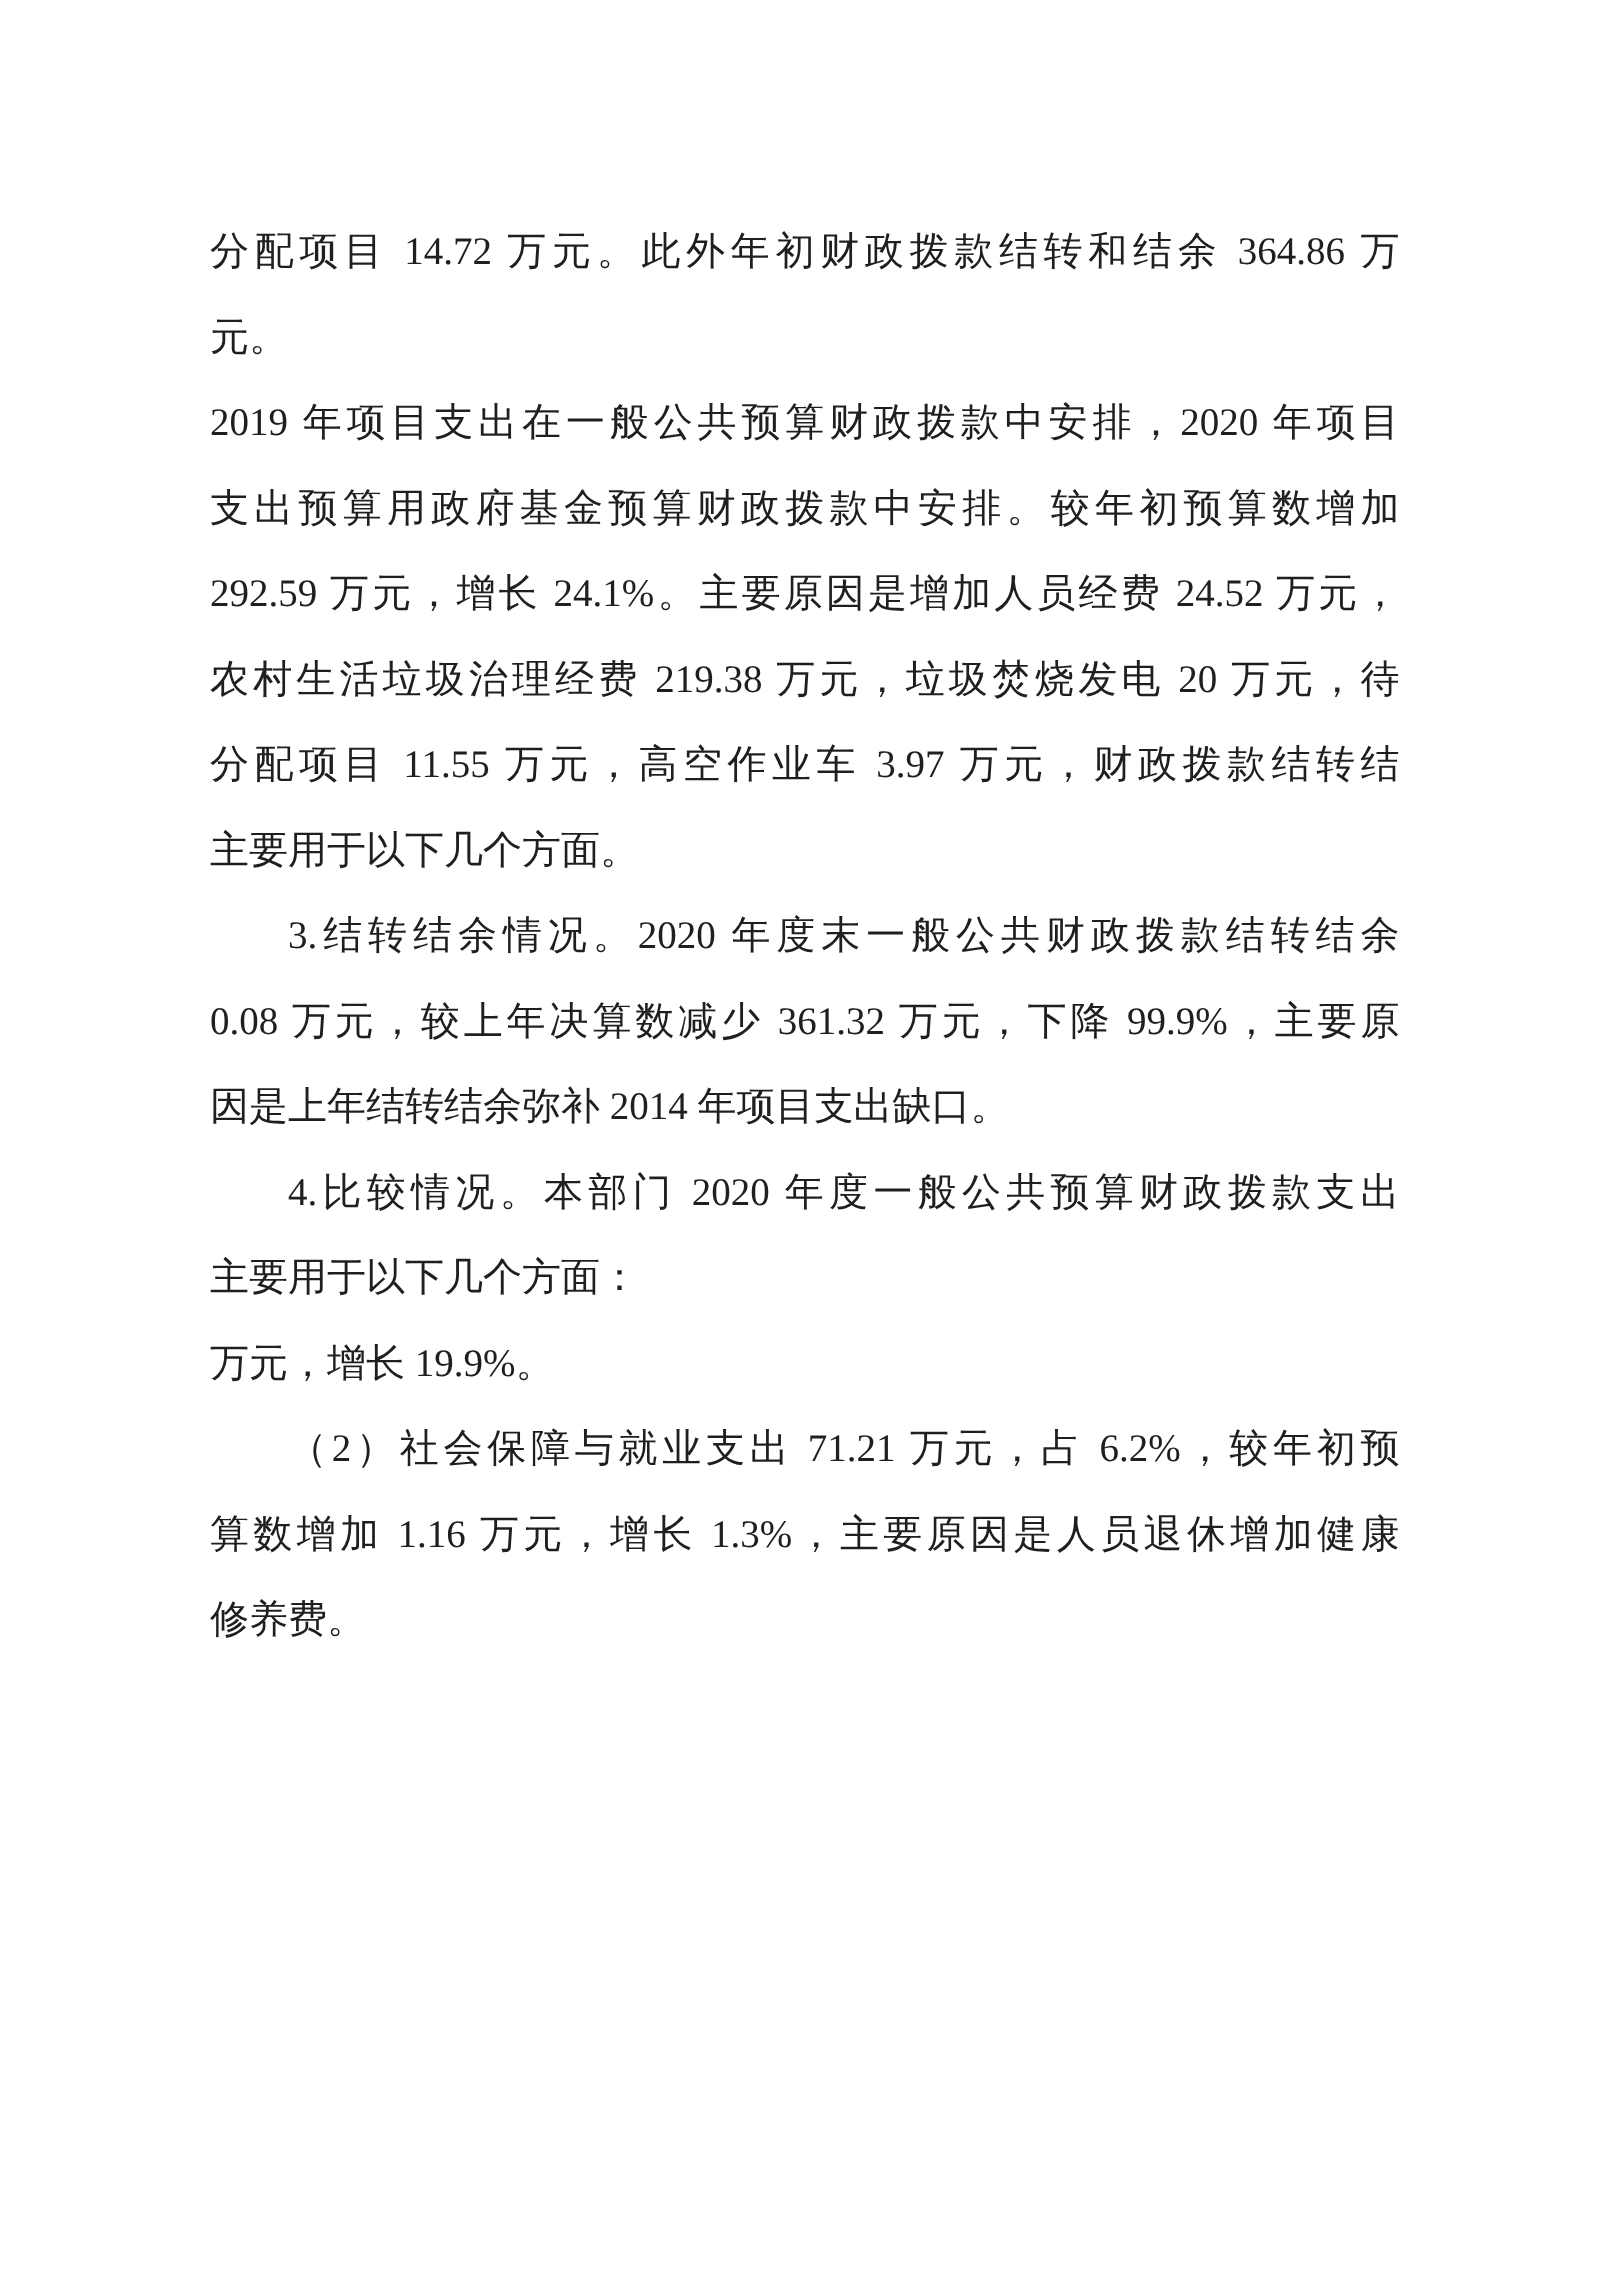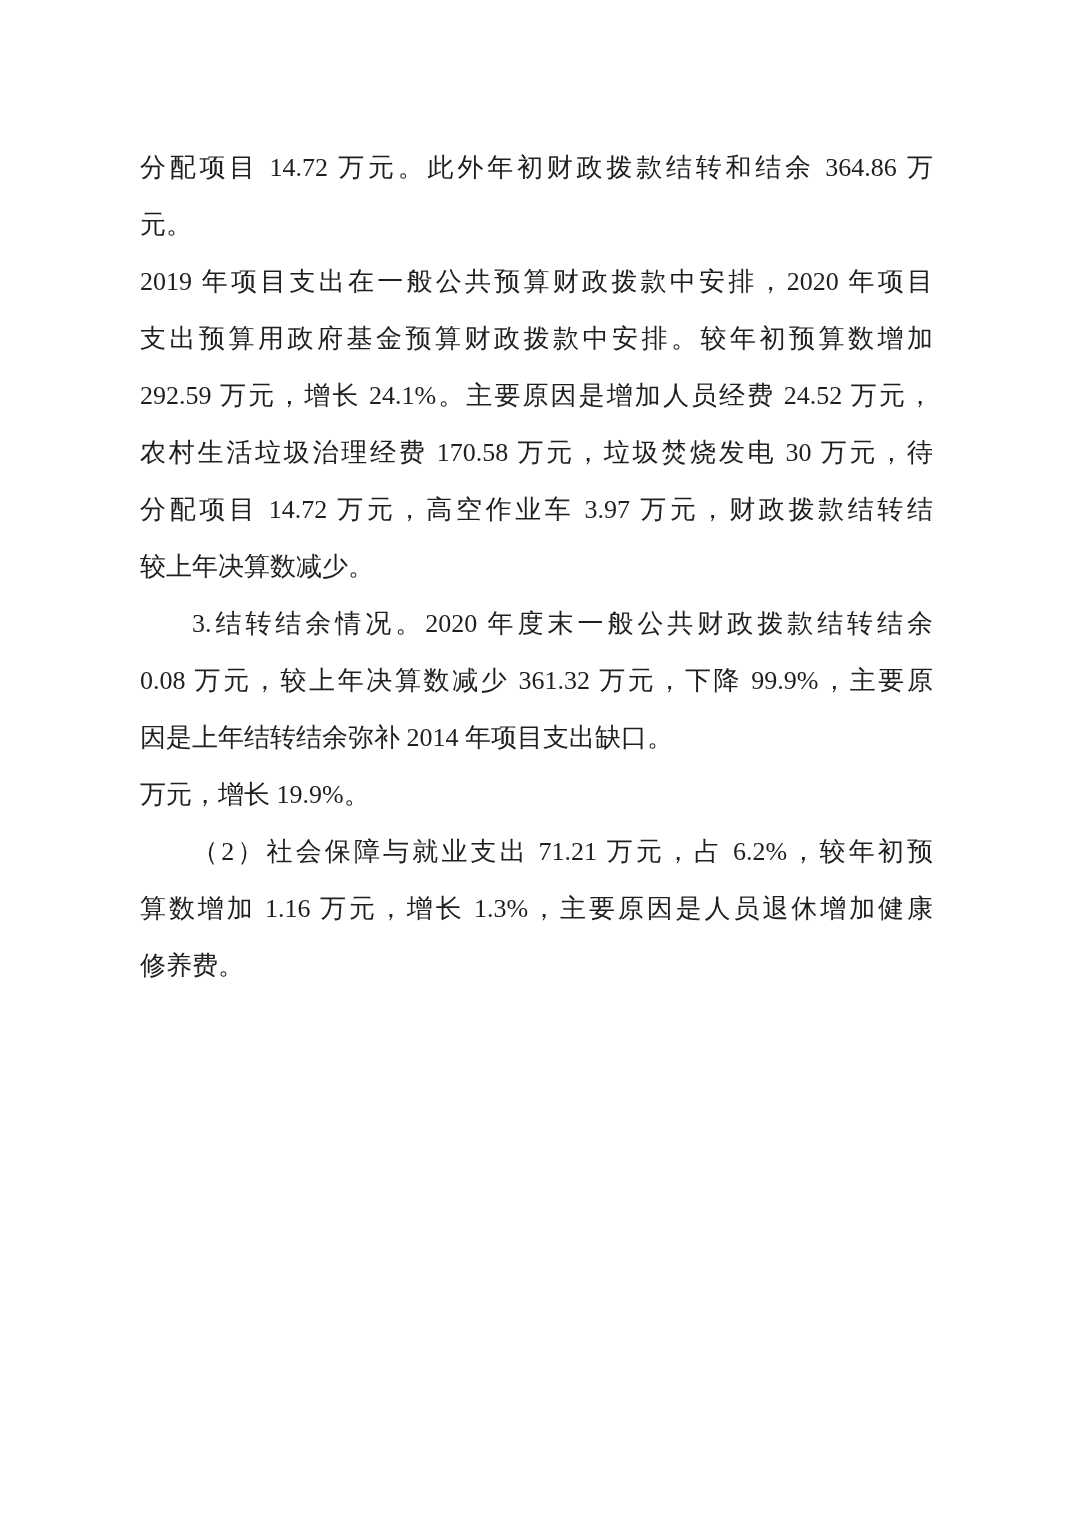--- a/index.html
+++ b/index.html
@@ -37,28 +37,32 @@
 <div class="page">
   <div id="doc">
       <div class="paragraph">
         <div class="line">分配项目 14.72 万元。此外年初财政拨款结转和结余 364.86 万</div>
         <div class="line last">元。</div>
       </div>
       <div class="paragraph">
         <div class="line">2019 年项目支出在一般公共预算财政拨款中安排，2020 年项目</div>
         <div class="line">支出预算用政府基金预算财政拨款中安排。较年初预算数增加</div>
         <div class="line">292.59 万元，增长 24.1%。主要原因是增加人员经费 24.52 万元，</div>
-        <div class="line">农村生活垃圾治理经费 170.58 万元，垃圾焚烧发电 30 万元，待</div>
-        <div class="line">分配项目 14.72 万元，高空作业车 3.97 万元，财政拨款结转结</div>
-        <div class="line last">较上年决算数减少。</div>
+        <div class="line">农村生活垃圾治理经费 219.38 万元，垃圾焚烧发电 20 万元，待</div>
+        <div class="line">分配项目 11.55 万元，高空作业车 3.97 万元，财政拨款结转结</div>
+        <div class="line last">主要用于以下几个方面。</div>
       </div>
       <div class="paragraph">
         <div class="line indent">3.结转结余情况。2020 年度末一般公共财政拨款结转结余</div>
         <div class="line">0.08 万元，较上年决算数减少 361.32 万元，下降 99.9%，主要原</div>
         <div class="line last">因是上年结转结余弥补 2014 年项目支出缺口。</div>
+      </div>
+      <div class="paragraph">
+        <div class="line indent">4.比较情况。本部门 2020 年度一般公共预算财政拨款支出</div>
+        <div class="line last">主要用于以下几个方面：</div>
       </div>
       <div class="paragraph">
         <div class="line last">万元，增长 19.9%。</div>
       </div>
       <div class="paragraph">
         <div class="line indent">（2）社会保障与就业支出 71.21 万元，占 6.2%，较年初预</div>
         <div class="line">算数增加 1.16 万元，增长 1.3%，主要原因是人员退休增加健康</div>
         <div class="line last">修养费。</div>
       </div>
     </div>

